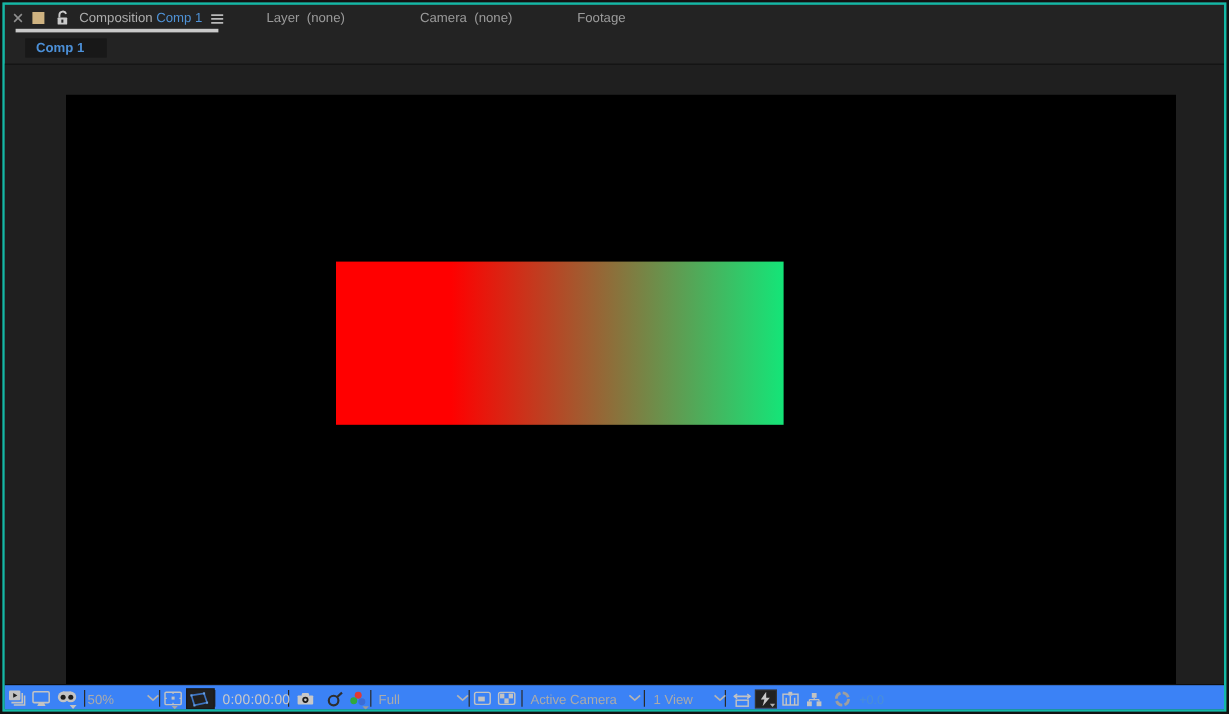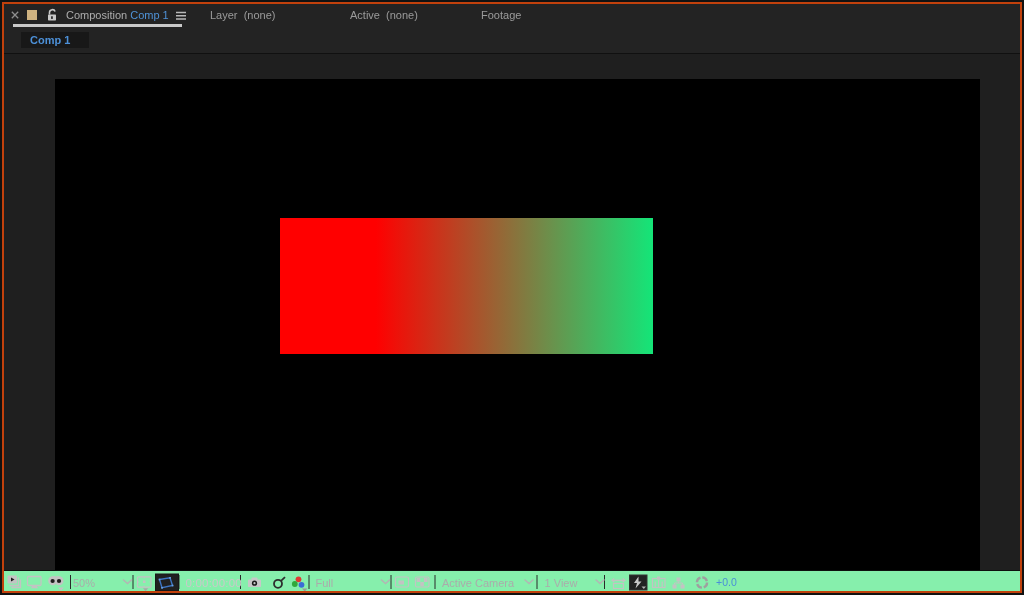--- a/index.html
+++ b/index.html
@@ -1,46 +1,46 @@
 <!DOCTYPE html>
 <html><head>
 <meta charset="utf-8">
 <style>
 html,body{margin:0;padding:0}
 body{width:1024px;height:595px;background:#121212;font-family:"Liberation Sans",sans-serif;position:relative;overflow:hidden}
-#frame{position:absolute;left:2px;top:2px;right:2px;bottom:2px;border:2px solid #c2410c;background:#232323}
+#frame{position:absolute;left:2px;top:2px;right:2px;bottom:2px;border:2px solid #14b8a6;background:#232323}
 .abs{position:absolute}
 .t1{font-size:11px;line-height:11px;color:#a9a9a9;white-space:pre}
 #underline{left:9px;top:20px;width:169px;height:2.5px;background:#c9c9c9}
 #tab2{left:16.5px;top:27.5px;width:68px;height:16.5px;background:#181818;color:#4c90d8;font-size:11px;font-weight:bold;line-height:16.5px;padding-left:9.5px;box-sizing:border-box}
 #sepline{left:0;top:48.5px;width:100%;height:1.5px;background:#101010}
 #viewer{left:0;top:50px;width:1016px;height:516px;background:#1f1f1f}
 #comp{position:absolute;left:51px;top:25px;width:925px;height:491px;background:#000}
 #grad{position:absolute;left:225px;top:139px;width:373px;height:135.5px;background:linear-gradient(to right,#ff0000 0%,#ff0000 25.7%,rgb(20,229,120) 100%)}
-#toolbar{left:0;top:566px;width:1016px;height:21px;background:#86efac;border-top:1px solid #0f0f0f;box-sizing:border-box}
+#toolbar{left:0;top:566px;width:1016px;height:21px;background:#3b82f6;border-top:1px solid #0f0f0f;box-sizing:border-box}
 </style>
 </head>
 <body>
 <div id="frame">
 
   <svg class="abs" style="left:6px;top:6px" width="10" height="10">
     <path d="M1.8 1.8 L8.2 8.2 M8.2 1.8 L1.8 8.2" stroke="#8f8f8f" stroke-width="1.3"></path>
   </svg>
   <div class="abs" style="left:23px;top:6px;width:10px;height:10px;background:#cfb381"></div>
   <svg class="abs" style="left:42px;top:4px" width="14" height="15">
     <path d="M3.5 6.5 V4.4 a2.9 2.9 0 0 1 5.6 -0.9" stroke="#c9c9c9" stroke-width="1.6" fill="none"></path>
     <rect x="2" y="6.5" width="8" height="6" rx="0.7" fill="#c9c9c9"></rect>
     <rect x="5.1" y="8.3" width="1.7" height="2.6" fill="#232323"></rect>
   </svg>
   <div class="abs t1" style="left:62px;top:6px;color:#adadad">Composition <span style="color:#4f92d6">Comp 1</span></div>
   <svg class="abs" style="left:171px;top:7px" width="12" height="13">
     <path d="M1 1.6 H11 M1 4.8 H11 M1 8 H11" stroke="#b9b9b9" stroke-width="1.5"></path>
   </svg>
-  <div class="abs t1" style="left:206px;top:6px;color:#9b9b9b">Layer  (none)</div>
-  <div class="abs t1" style="left:346px;top:6px;color:#9b9b9b">Active  (none)</div>
+  <div class="abs t1" style="left:218px;top:6px;color:#9b9b9b">Layer  (none)</div>
+  <div class="abs t1" style="left:346px;top:6px;color:#9b9b9b">Camera  (none)</div>
   <div class="abs t1" style="left:477px;top:6px;color:#9b9b9b">Footage</div>
   <div class="abs" id="underline"></div>
 
   <div class="abs" id="tab2">Comp 1</div>
   <div class="abs" id="sepline"></div>
 
   <div class="abs" id="viewer">
     <div id="comp">
         <div id="grad"></div>
       </div>

